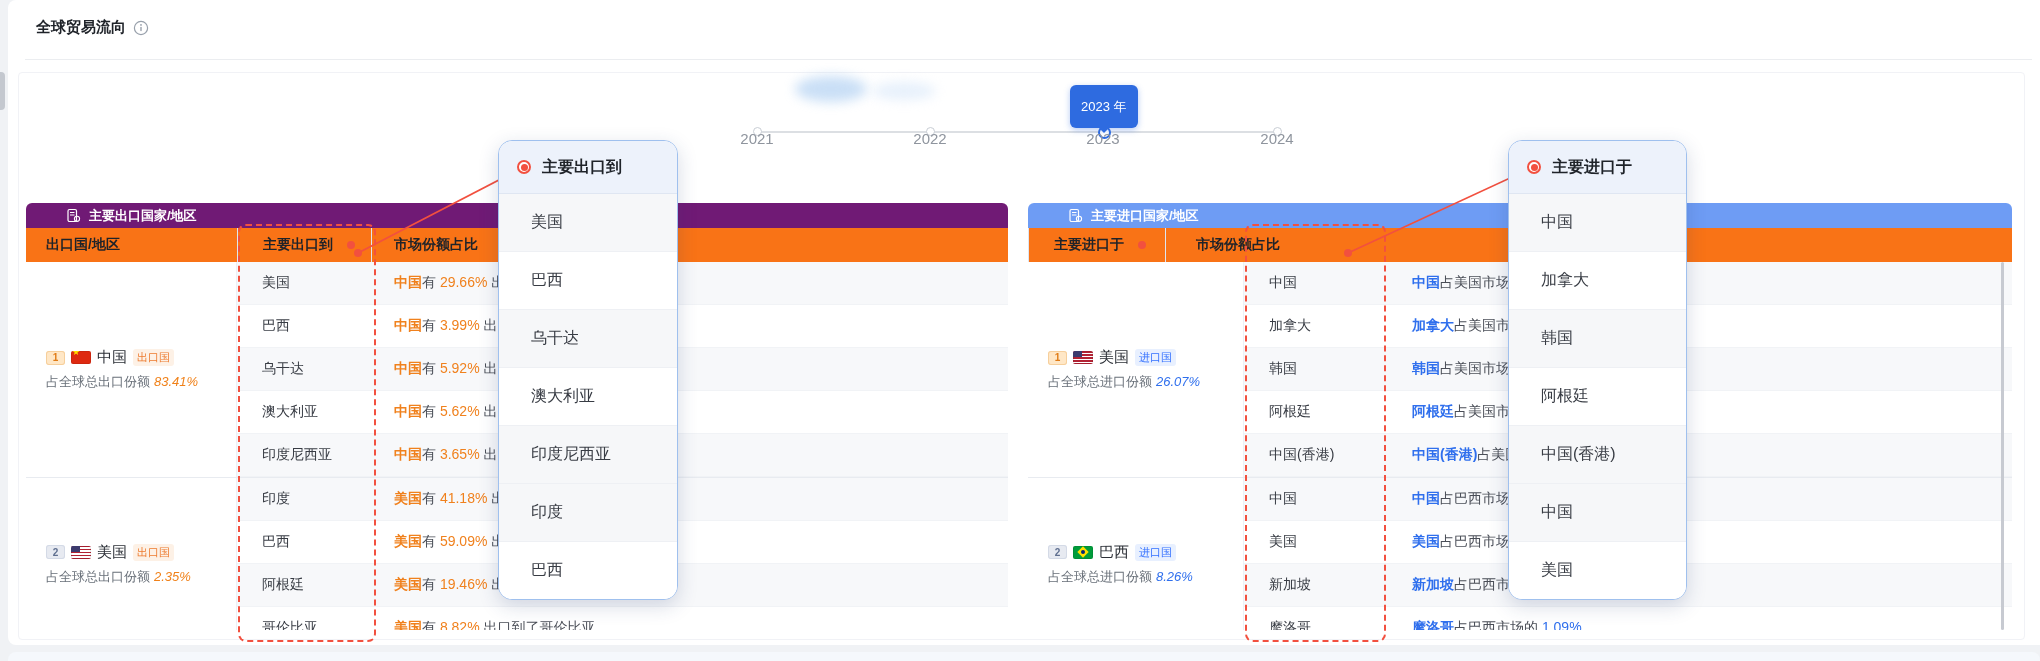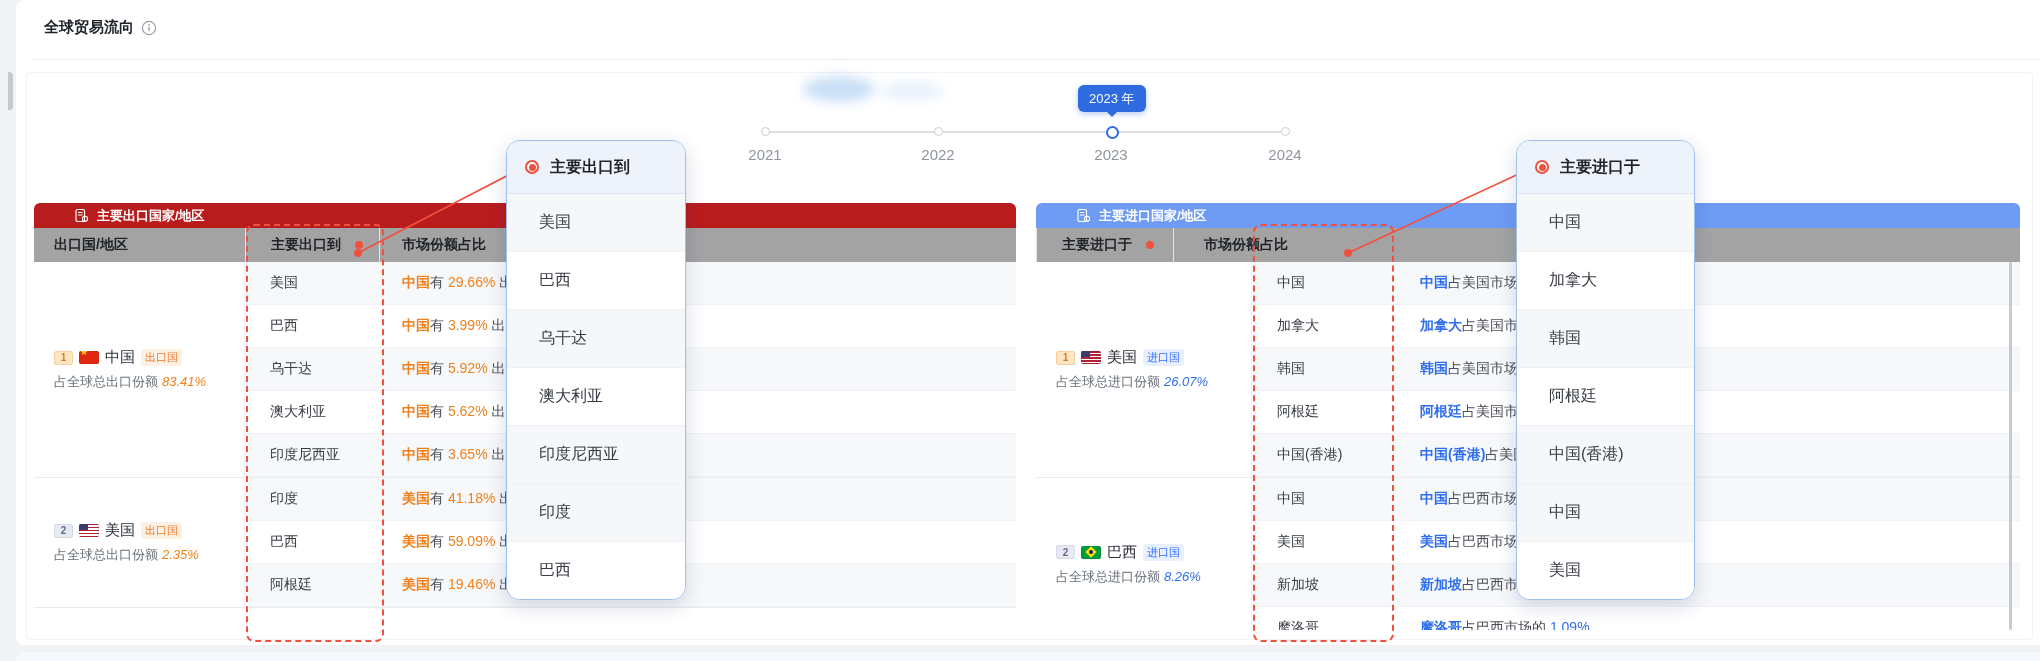--- a/index.html
+++ b/index.html
@@ -3,53 +3,53 @@
 <meta charset="utf-8">
 <style>
   html,body{margin:0;padding:0;}
   body{
     width:2040px;height:661px;position:relative;overflow:hidden;
     background:#f0f2f5;
     font-family:"Liberation Sans","DejaVu Sans",sans-serif;
     color:#383c44;
   }
   .stage{position:absolute;inset:0;}
-  .abs{position:absolute;margin-left:8px;}
+  .abs{position:absolute;}
 
   
   .scroll-thumb{left:0;top:72px;width:5px;height:38px;background:#c4c8cf;border-radius:0 4px 4px 0;}
   .card{left:8px;top:0;width:2032px;height:645px;background:#fff;border-radius:8px 0 0 8px;}
   .page-title-row{left:36px;top:18px;display:flex;align-items:center;gap:7px;}
   .page-title{font-size:15px;font-weight:700;color:#1f2329;}
   .divider{left:25px;top:59px;width:2007px;height:1px;background:#ebedf0;}
   .panel{left:18px;top:72px;width:2005px;height:566px;border:1px solid #f1f2f6;border-radius:4px;background:#fff;}
   .next-card{left:8px;top:652px;width:2032px;height:9px;background:#f5f8fc;border-radius:8px 8px 0 0;}
 
   .blob1{left:795px;top:76px;width:72px;height:26px;background:#9ec5ef;border-radius:50%;filter:blur(6px);opacity:.55;}
   .blob2{left:872px;top:82px;width:64px;height:18px;background:#cfe2f8;border-radius:50%;filter:blur(6px);opacity:.5;}
 
   
   .track{left:757px;top:131px;width:520px;height:2px;background:#dcdfe3;border-radius:1px;}
   .tdot{width:7px;height:7px;border-radius:50%;background:#fff;border:1.5px solid #c8cdd4;top:127px;}
   .tdot.active{width:9px;height:9px;border:2px solid #2e6be0;top:125.5px;}
-  .ylabel{top:146px;width:80px;text-align:center;font-size:15px;color:#8f959e;}
-  .tooltip{left:1070px;top:85px;height:27px;padding:0 11px;background:#2e6be0;border-radius:6px;
+  .ylabel{top:130px;width:80px;text-align:center;font-size:15px;color:#8f959e;}
+  .tooltip{left:1070px;top:85px;height:27px;padding:8px 11px;background:#2e6be0;border-radius:6px;
     color:#fff;font-size:13px;display:flex;align-items:center;box-shadow:0 2px 6px rgba(46,107,224,.35);}
   .tooltip::after{content:"";position:absolute;left:50%;bottom:-5px;margin-left:-5px;
     border-left:5px solid transparent;border-right:5px solid transparent;border-top:5px solid #2e6be0;}
 
   
   .table{overflow:hidden;border-radius:6px 6px 0 0;background:#fff;}
   .t-export{left:26px;top:203px;width:982px;height:427px;}
   .t-import{left:1028px;top:203px;width:984px;height:427px;}
   .band{height:25px;display:flex;align-items:center;padding-left:40px;gap:8px;
     color:#fff;font-size:13px;font-weight:700;}
-  .t-export .band{background:#b91c1c;}
+  .t-export .band{background:#701a75;}
   .t-import .band{background:#6e9cf4;}
-  .cols{height:34px;display:flex;background:#a3a3a3;font-size:14px;font-weight:700;color:#1f2329;align-items:center;}
+  .cols{height:34px;display:flex;background:#f97316;font-size:14px;font-weight:700;color:#1f2329;align-items:center;}
   .cols .c1,.cols .c2,.cols .c3{display:flex;align-items:center;height:100%;box-sizing:border-box;}
   .c1{width:211px;padding-left:20px;box-sizing:border-box;}
   .c2{width:135px;padding-left:25px;box-sizing:border-box;}
   .c3{flex:1;padding-left:22px;box-sizing:border-box;}
   .t-import .c1{width:216px;}
   .t-import .c2{width:138px;}
   .t-import .c3{padding-left:30px;}
   .cols .c2{border-left:1px solid #dfe5f0;border-right:1px solid #dfe5f0;}
   .hdot{width:8px;height:8px;border-radius:50%;background:#f2503f;margin-left:14px;}
 
@@ -232,20 +232,24 @@
           <div class="row">
             <div class="c2">巴西</div>
             <div class="c3"><span class="subj">美国</span><span>有 </span><span class="val">59.09%</span><span> 出口到了巴西</span></div>
           </div>
 
           <div class="row shade">
             <div class="c2">阿根廷</div>
             <div class="c3"><span class="subj">美国</span><span>有 </span><span class="val">19.46%</span><span> 出口到了阿根廷</span></div>
           </div>
 
+          <div class="row">
+            <div class="c2">哥伦比亚</div>
+            <div class="c3"><span class="subj">美国</span><span>有 </span><span class="val">8.82%</span><span> 出口到了哥伦比亚</span></div>
+          </div>
         </div>
     </div>
   </div>
 
   <div class="abs table t-import">
     <div class="band">
       <svg class="icon-svg" width="15" height="15" viewBox="0 0 15 15">
         <rect x="2" y="1.5" width="8.5" height="12" rx="1.5" fill="none" stroke="#fff" stroke-width="1.2"></rect>
         <line x1="4" y1="4.5" x2="8.5" y2="4.5" stroke="#fff" stroke-width="1.1"></line>
         <line x1="4" y1="7" x2="8.5" y2="7" stroke="#fff" stroke-width="1.1"></line>

